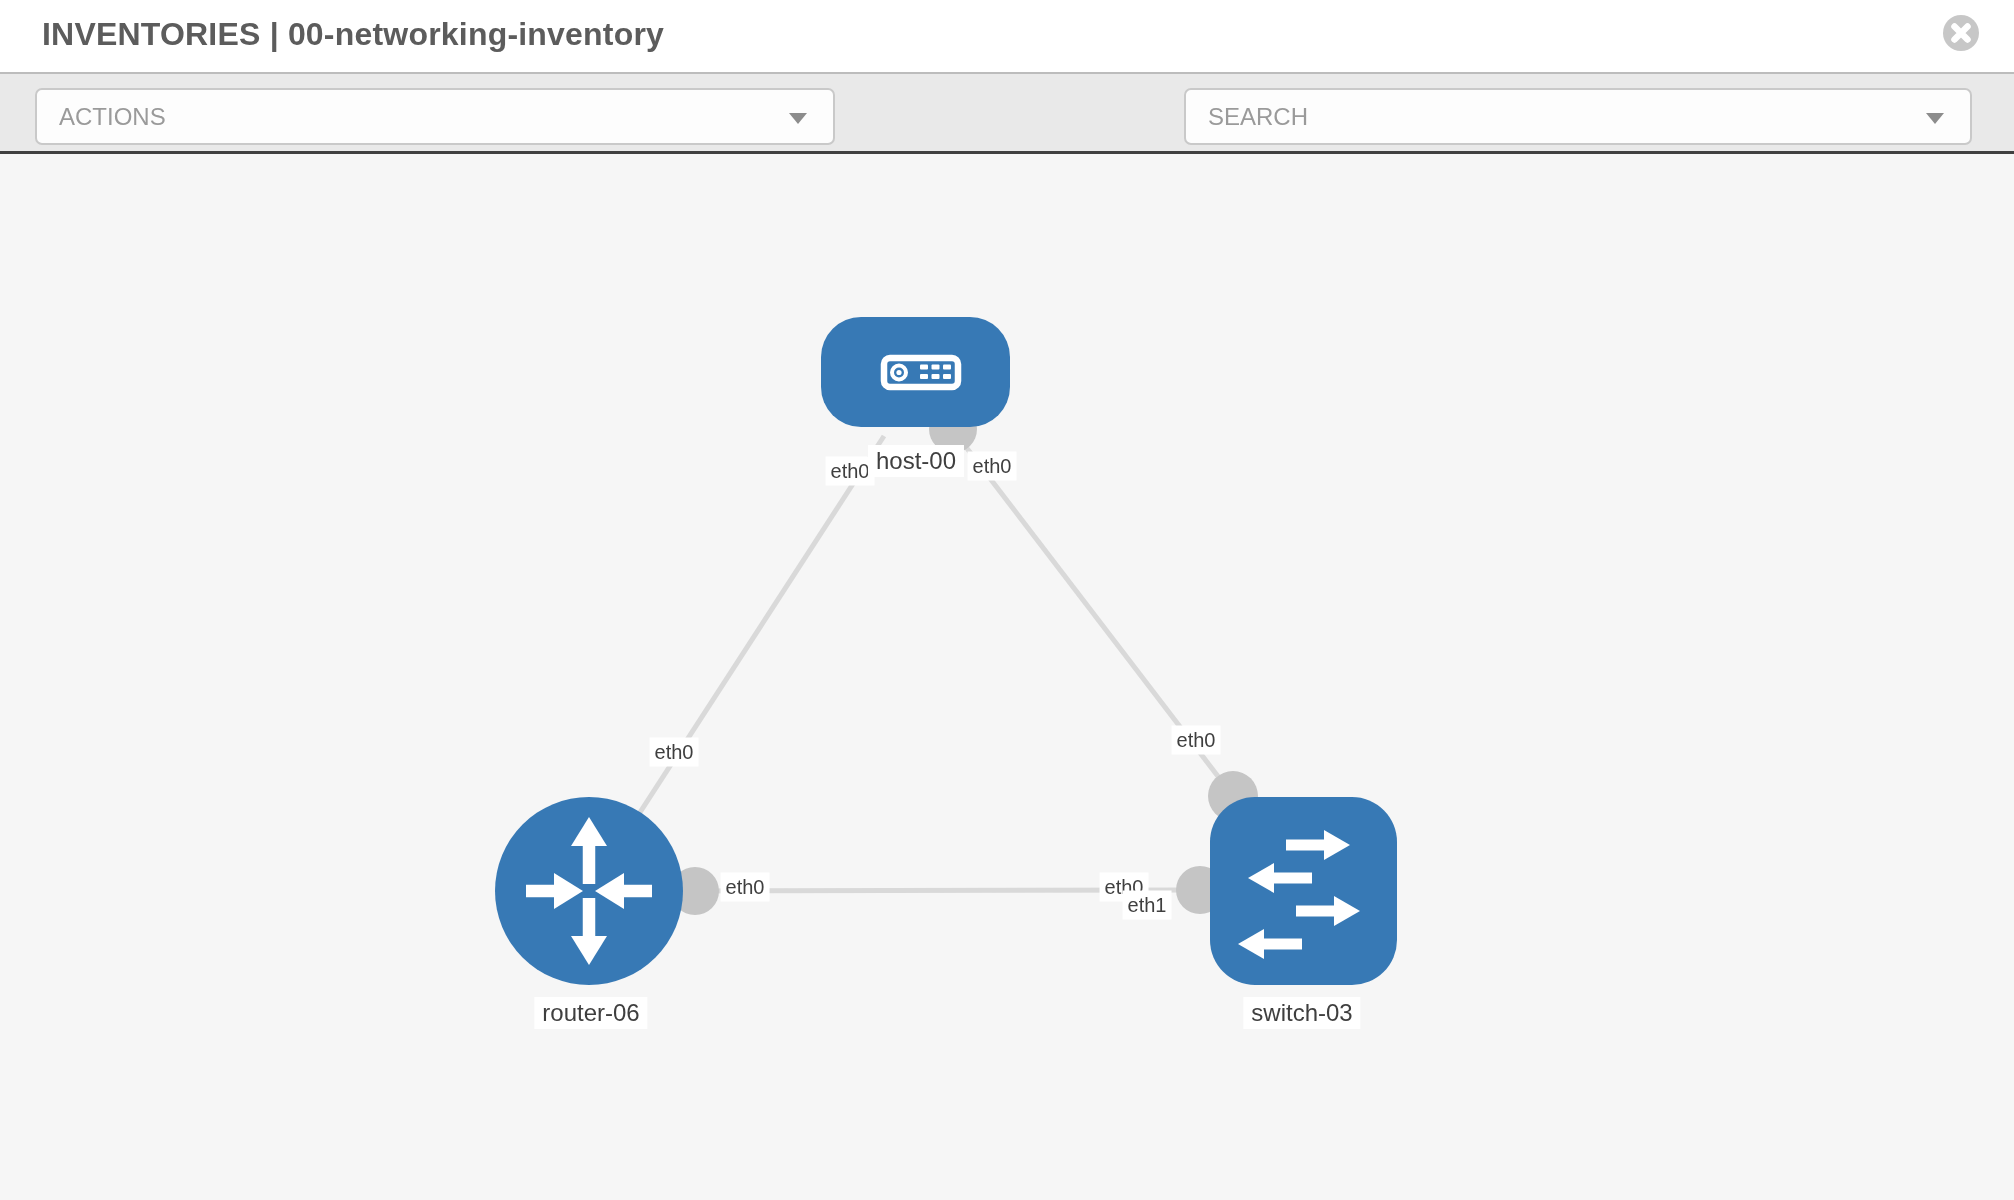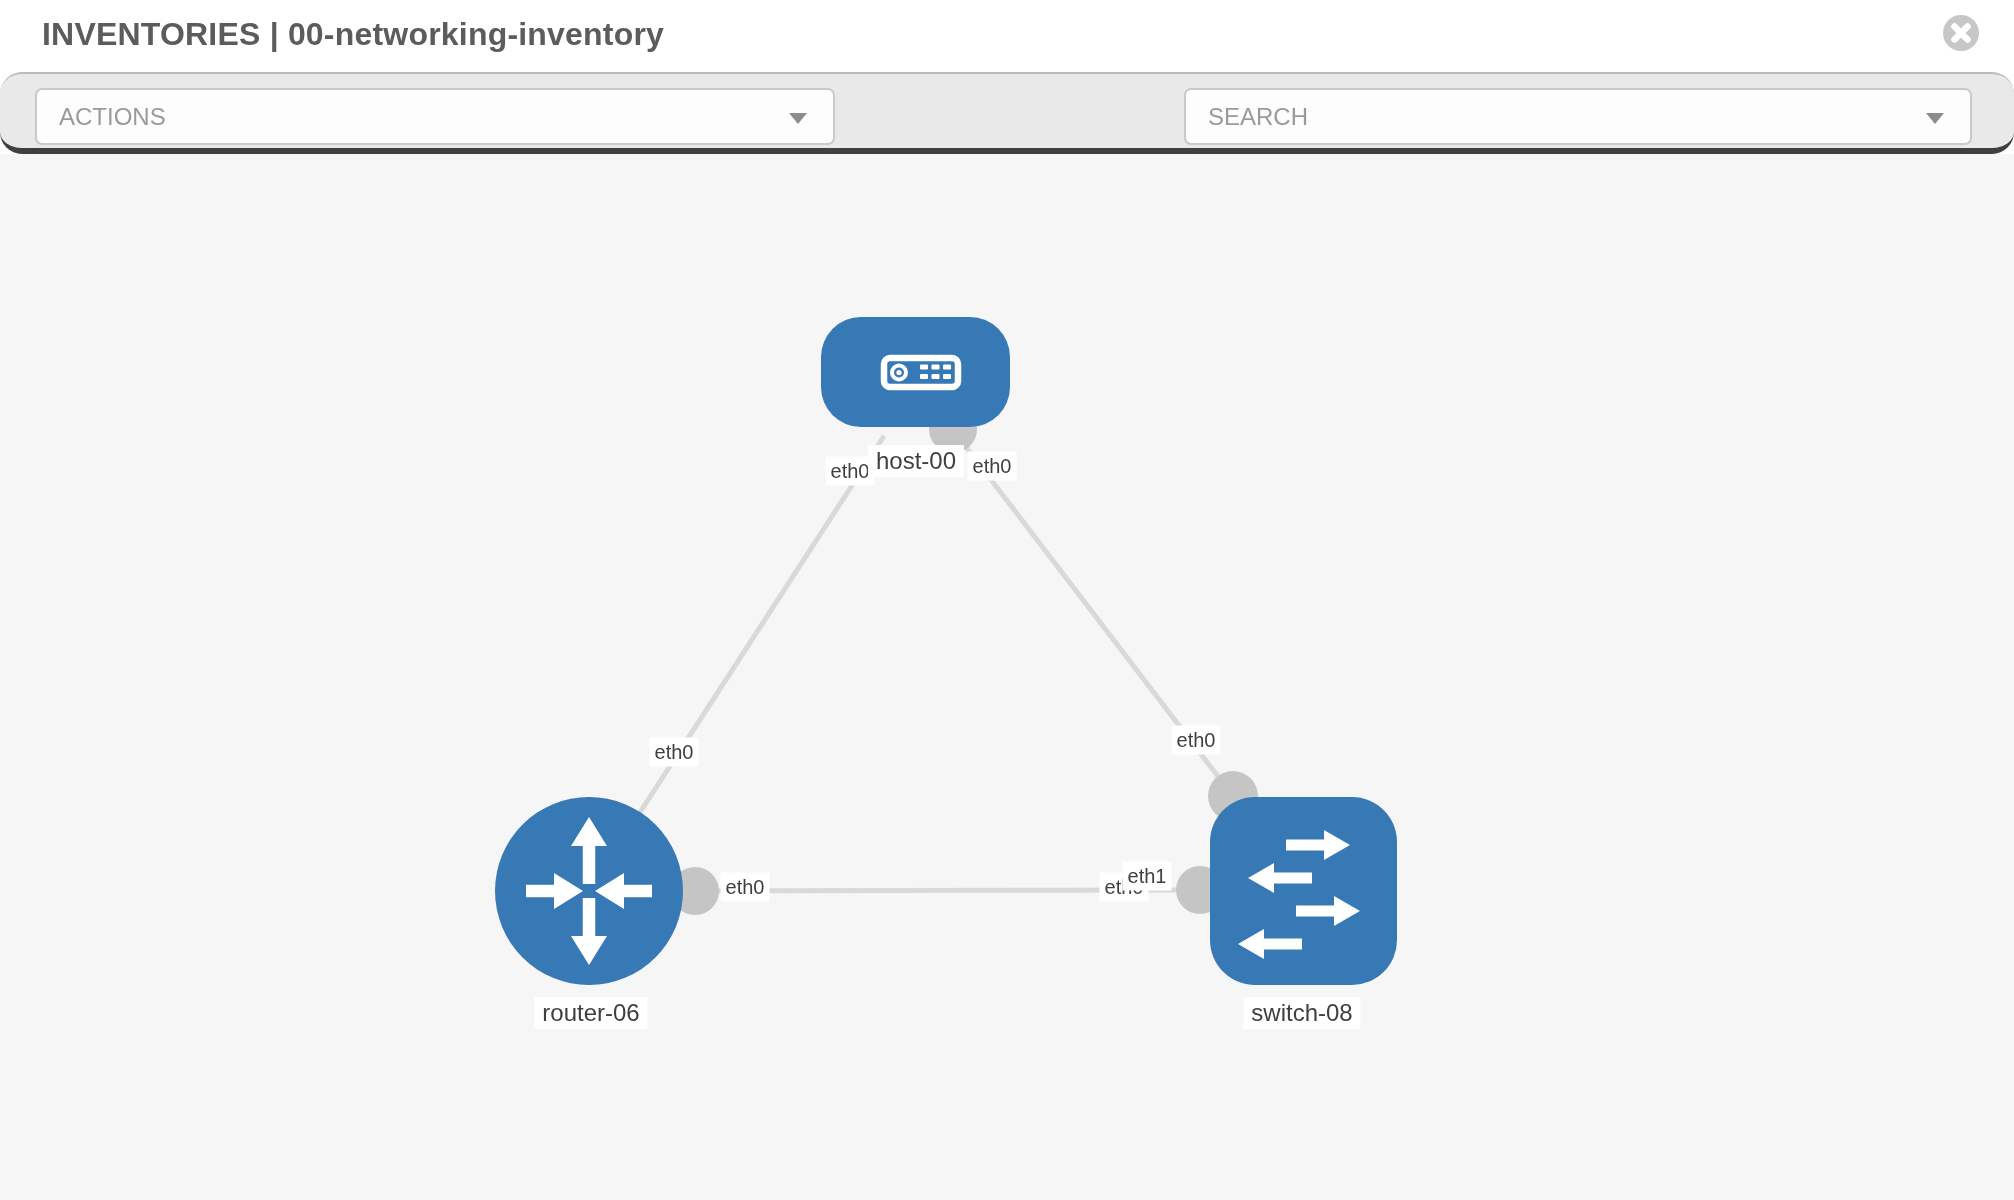--- a/index.html
+++ b/index.html
@@ -1,21 +1,21 @@
 <!DOCTYPE html>
 <html><head>
 <meta charset="utf-8">
 <style>
   html,body{margin:0;padding:0;width:2014px;height:1200px;overflow:hidden;
     font-family:"Liberation Sans",sans-serif;background:#ffffff;}
   .header{position:absolute;left:0;top:0;width:1602px;height:72px;background:#ffffff;}
   .page-title{position:absolute;left:42px;top:16px;font-size:32px;font-weight:bold;color:#5c5c5c;letter-spacing:.2px;}
   .close-btn{position:absolute;left:1942px;top:14px;width:38px;height:38px;cursor:pointer;}
   .toolbar{position:absolute;left:0;top:72px;width:2014px;height:82px;background:#e9e9e9;
-    border-top:2px solid #bcbcbc;border-bottom:6px solid #404040;box-sizing:border-box;border-radius:22px;}
+    border-top:2px solid #bcbcbc;border-bottom:3px solid #404040;box-sizing:border-box;}
   .dropdown{position:absolute;top:14px;height:57px;background:#fdfdfd;border:2px solid #c9c9c9;
     border-radius:7px;box-sizing:border-box;}
   .dd-actions{left:35px;width:800px;}
   .dd-search{left:1184px;width:788px;}
   .dd-label{position:absolute;left:22px;top:0;line-height:53px;font-size:24px;color:#9a9a9a;}
   .caret{position:absolute;right:26px;top:23px;width:0;height:0;
     border-left:9px solid transparent;border-right:9px solid transparent;border-top:11px solid #8c8c8c;}
   .tool-icon{position:absolute;top:93px;width:44px;height:44px;cursor:pointer;}
   .canvas{position:absolute;left:0;top:154px;width:2014px;height:1046px;background:#f6f6f6;}
   .canvas svg{position:absolute;left:0;top:0;}
@@ -116,19 +116,19 @@
       </g>
     </g>
   </svg>
 
   <div class="nlabel if-label" style="left:850px;top:317px;">eth0</div>
   <div class="nlabel if-label" style="left:674px;top:598px;">eth0</div>
   <div class="nlabel if-label" style="left:992px;top:312px;">eth0</div>
   <div class="nlabel if-label" style="left:1196px;top:586px;">eth0</div>
   <div class="nlabel if-label" style="left:745px;top:733px;">eth0</div>
   <div class="nlabel if-label" style="left:1124px;top:733px;">eth0</div>
-  <div class="nlabel if-label" style="left:1147px;top:722px;">eth1</div>
+  <div class="nlabel if-label" style="left:1147px;top:751px;">eth1</div>
 
   <div class="nlabel node-label" style="left:916px;top:307px;">host-00</div>
   <div class="nlabel node-label" style="left:591px;top:859px;">router-06</div>
-  <div class="nlabel node-label" style="left:1302px;top:859px;">switch-08</div>
+  <div class="nlabel node-label" style="left:1302px;top:859px;">switch-03</div>
 
 </div>
 
 </body></html>

